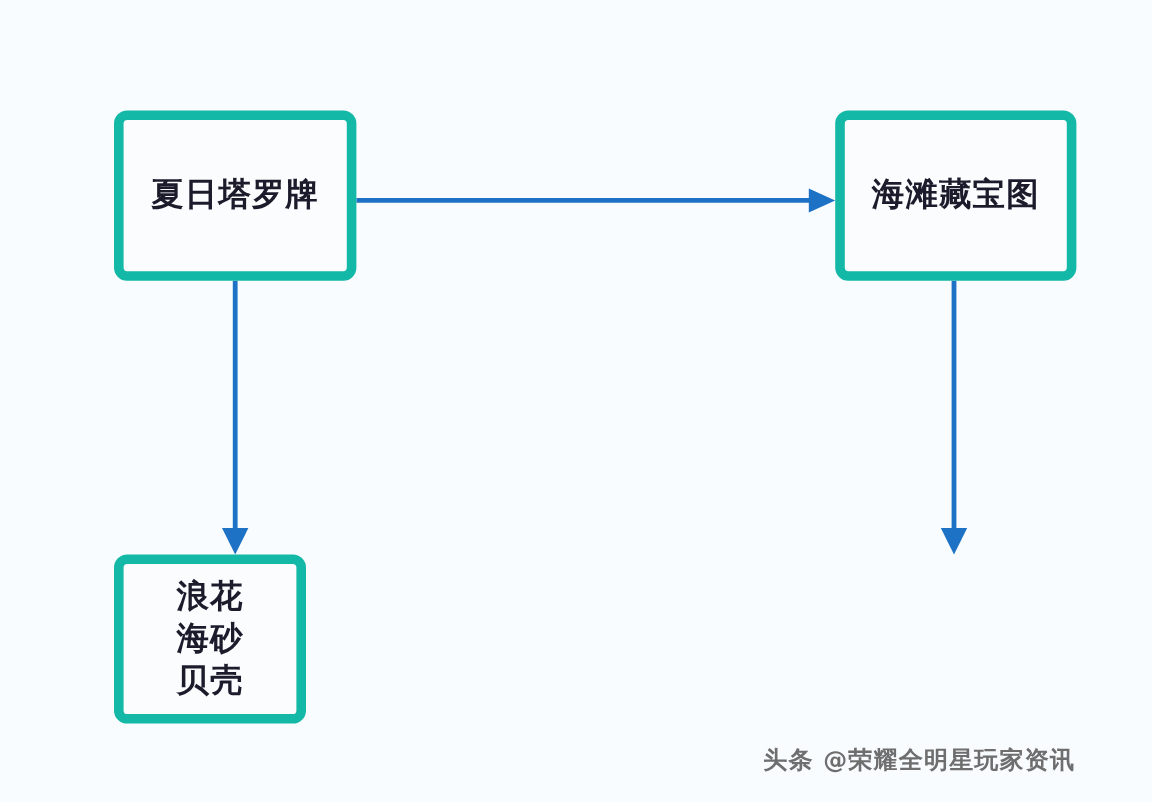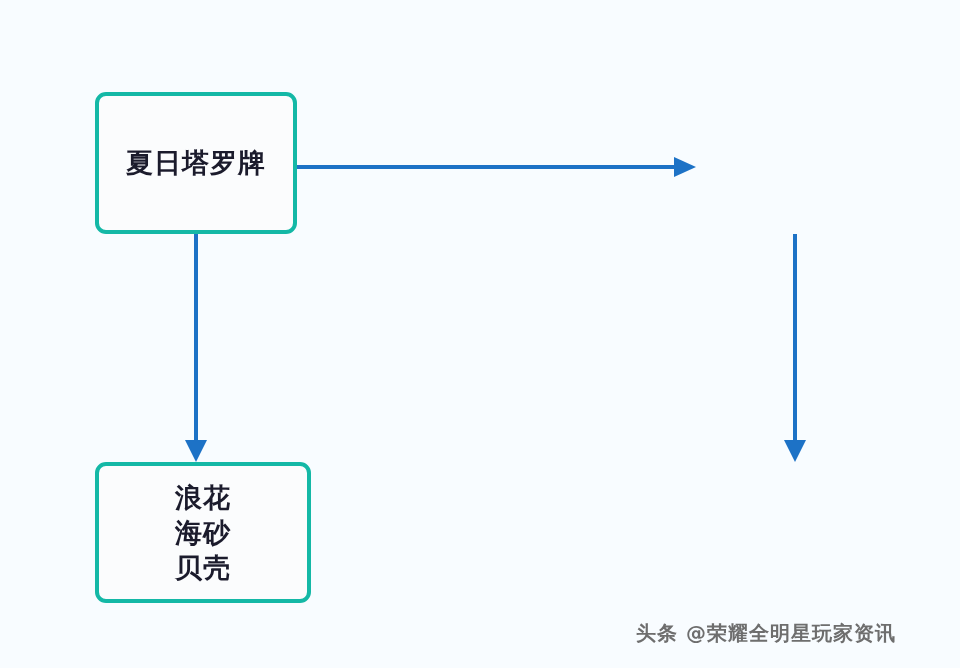--- a/index.html
+++ b/index.html
@@ -23,21 +23,21 @@
     left: 0;
     top: 0;
     width: 960px;
     height: 668px;
     pointer-events: none;
   }
   .node {
     position: absolute;
     box-sizing: border-box;
     background: #fbfcfd;
-    border: 4px solid #14b8a6;
+    border: 8px solid #14b8a6;
     border-radius: 11px;
     display: flex;
     flex-direction: column;
     align-items: center;
     justify-content: center;
     color: #1b1b2c;
     font-weight: bold;
     letter-spacing: 1px;
     text-align: center;
   }
@@ -49,21 +49,21 @@
   
   #node-summer-tarot {
     left: 95px;  top: 92px;  width: 202px; height: 142px;
     font-size: 27px;
   }
   #node-beach-treasure-map {
     left: 696px; top: 92px;  width: 201px; height: 142px;
     font-size: 27px;
   }
   #node-materials {
-    left: 95px;  top: 462px; width: 216px; height: 141px;
+    left: 95px;  top: 462px; width: 160px; height: 141px;
     font-size: 27px;
   }
   #node-magic-crystal {
     left: 696px; top: 462px; width: 201px; height: 141px;
     font-size: 27px;
   }
   .watermark {
     position: absolute;
     left: 636px;
     top: 620px;
@@ -94,20 +94,23 @@
     <g>
       <line x1="795" y1="234" x2="795" y2="445" stroke="#1d72c6" stroke-width="4"></line>
       <polygon points="784,440 806,440 795,462" fill="#1d72c6"></polygon>
     </g>
   </svg>
 
   <div class="node" id="node-summer-tarot">
     <span class="line">夏日塔罗牌</span>
   </div>
 
+  <div class="node" id="node-beach-treasure-map">
+    <span class="line">海滩藏宝图</span>
+  </div>
 
   <div class="node" id="node-materials">
     <span class="line">浪花</span>
     <span class="line">海砂</span>
     <span class="line">贝壳</span>
   </div>
 
 
   <div class="watermark">头条 @荣耀全明星玩家资讯</div>
 

